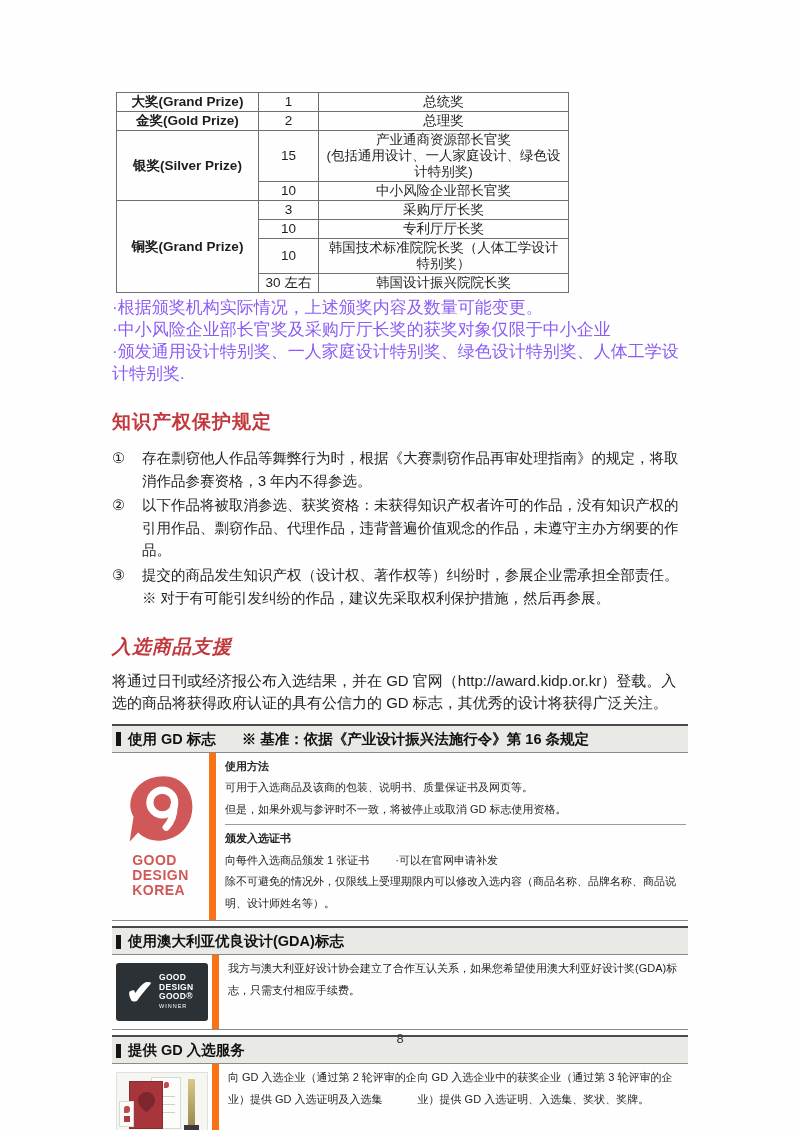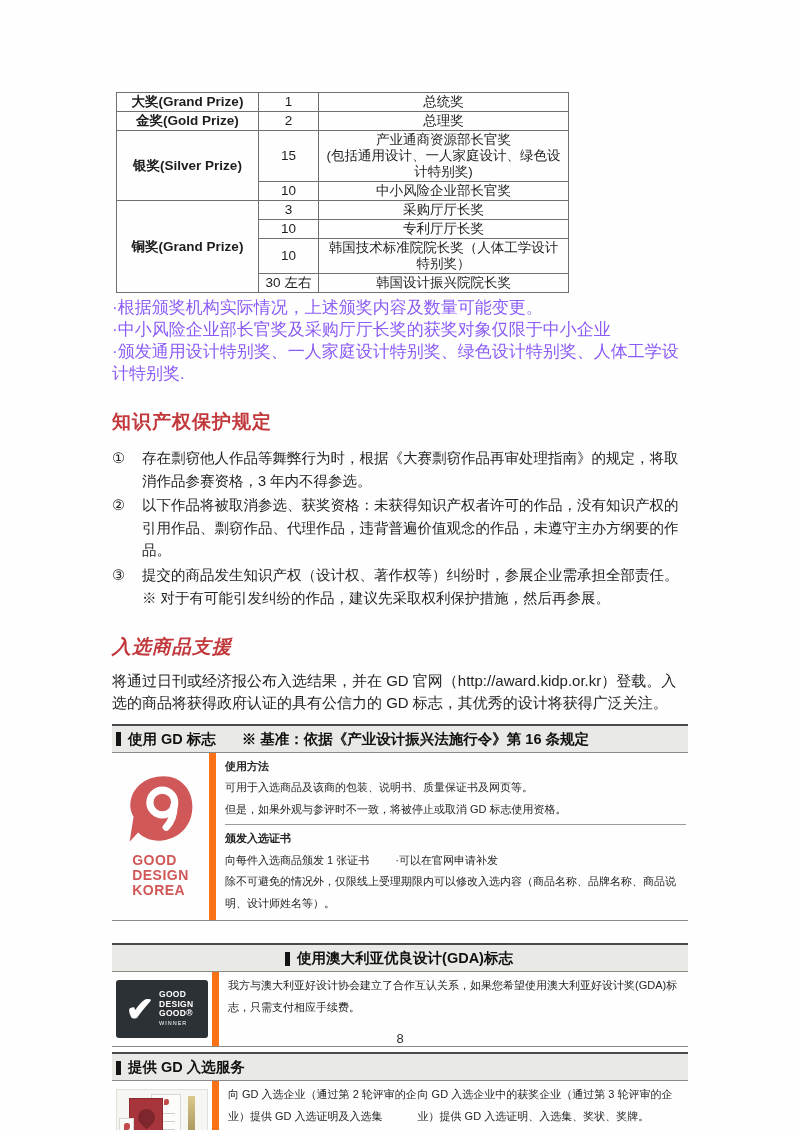--- a/index.html
+++ b/index.html
@@ -185,21 +185,21 @@
         <div class="cert-block">
           <div class="block-title">颁发入选证书</div>
           <div>
             <span>向每件入选商品颁发 1 张证书</span><span class="gap-spacer"></span><span>·可以在官网申请补发</span>
           </div>
           <div>除不可避免的情况外，仅限线上受理期限内可以修改入选内容（商品名称、品牌名称、商品说明、设计师姓名等）。</div>
         </div>
       </div>
     </div>
 
-    <div class="sec-bar" style="margin-top:22px;justify-content:center;">
+    <div class="sec-bar" style="margin-top:5px;">
       <span class="marker"></span>
       <span>使用澳大利亚优良设计(GDA)标志</span>
     </div>
     <div class="sec-body">
       <div class="sec-left">
         <div class="gda-badge">
           <div class="gda-check">✔</div>
           <div class="gda-words">
             <div>GOOD</div>
             <div>DESIGN</div>

